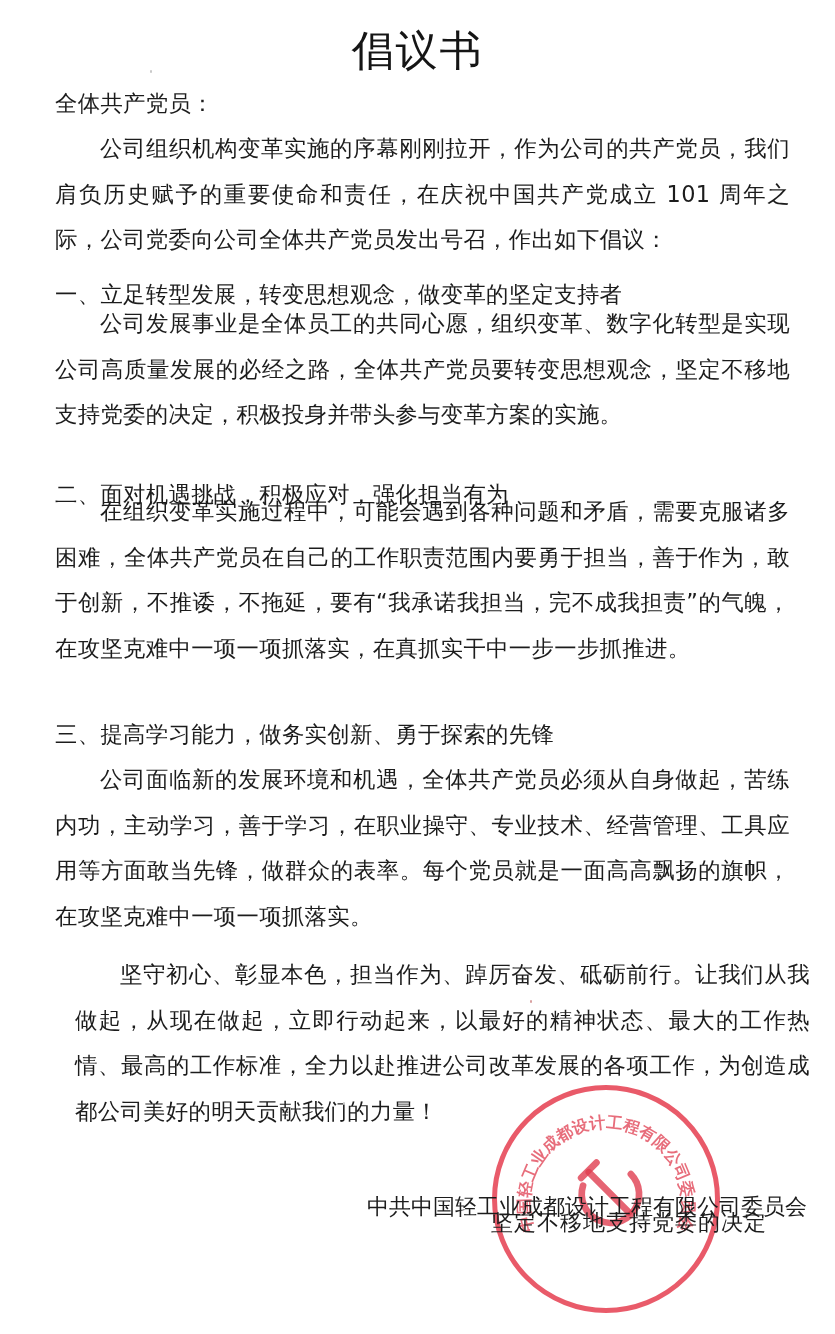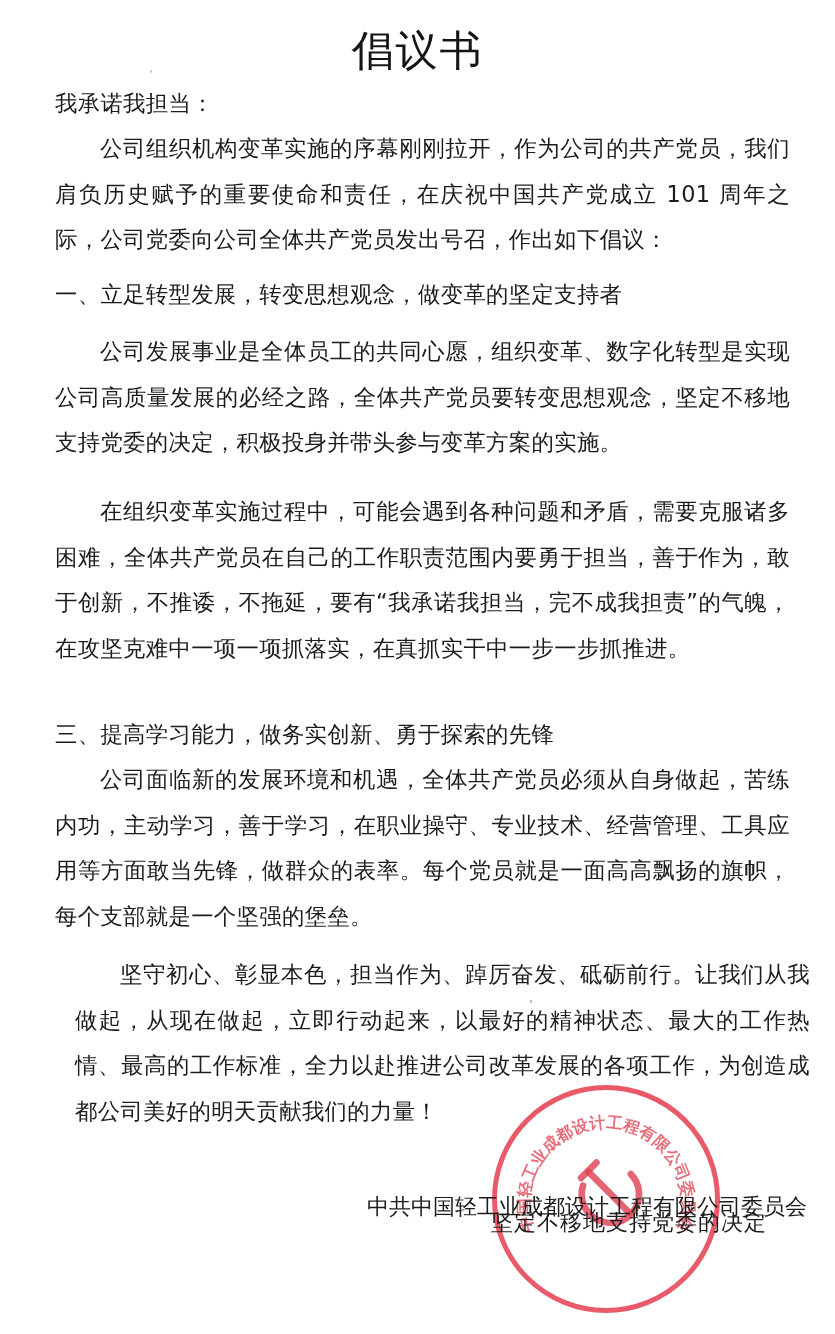--- a/index.html
+++ b/index.html
@@ -40,21 +40,21 @@
       letter-spacing: 0.3px;
       text-align: justify;
       text-align-last: left;
       color: #1c1c1c;
     }
     .salutation { top: 81px; }
     .para { text-indent: 45px; }
     .heading { }
     #p-intro { top: 126px; }
     #h-1 { top: 272px; }
-    #p-1 { top: 329px; }
+    #p-1 { top: 301px; }
     #h-2 { top: 472px; }
     #p-2 { top: 489px; }
     #h-3 { top: 712px; }
     #p-3 { top: 757px; }
     #p-close { top: 952px; margin-left: 20px; }
 
     .signature {
       position: absolute;
       right: 28px;
       font-size: 22px;
@@ -97,31 +97,32 @@
       border-radius: 1px;
     }
   </style>
 </head>
 <body>
 
 <div class="page">
 
   <div class="title">倡议书</div>
 
-  <div class="text-block salutation">我承诺我担当：</div>
+  <div class="text-block salutation">全体共产党员：</div>
 
   <div class="text-block para" id="p-intro">公司组织机构变革实施的序幕刚刚拉开，作为公司的共产党员，我们肩负历史赋予的重要使命和责任，在庆祝中国共产党成立 101 周年之际，公司党委向公司全体共产党员发出号召，作出如下倡议：</div>
 
   <div class="text-block heading" id="h-1">一、立足转型发展，转变思想观念，做变革的坚定支持者</div>
   <div class="text-block para" id="p-1">公司发展事业是全体员工的共同心愿，组织变革、数字化转型是实现公司高质量发展的必经之路，全体共产党员要转变思想观念，坚定不移地支持党委的决定，积极投身并带头参与变革方案的实施。</div>
 
+  <div class="text-block heading" id="h-2">二、面对机遇挑战，积极应对，强化担当有为</div>
   <div class="text-block para" id="p-2">在组织变革实施过程中，可能会遇到各种问题和矛盾，需要克服诸多困难，全体共产党员在自己的工作职责范围内要勇于担当，善于作为，敢于创新，不推诿，不拖延，要有“我承诺我担当，完不成我担责”的气魄，在攻坚克难中一项一项抓落实，在真抓实干中一步一步抓推进。</div>
 
   <div class="text-block heading" id="h-3">三、提高学习能力，做务实创新、勇于探索的先锋</div>
-  <div class="text-block para" id="p-3">公司面临新的发展环境和机遇，全体共产党员必须从自身做起，苦练内功，主动学习，善于学习，在职业操守、专业技术、经营管理、工具应用等方面敢当先锋，做群众的表率。每个党员就是一面高高飘扬的旗帜，每个支部就是一个坚强的堡垒。</div>
+  <div class="text-block para" id="p-3">公司面临新的发展环境和机遇，全体共产党员必须从自身做起，苦练内功，主动学习，善于学习，在职业操守、专业技术、经营管理、工具应用等方面敢当先锋，做群众的表率。每个党员就是一面高高飘扬的旗帜，在攻坚克难中一项一项抓落实。</div>
 
   <div class="text-block para" id="p-close">坚守初心、彰显本色，担当作为、踔厉奋发、砥砺前行。让我们从我做起，从现在做起，立即行动起来，以最好的精神状态、最大的工作热情、最高的工作标准，全力以赴推进公司改革发展的各项工作，为创造成都公司美好的明天贡献我们的力量！</div>
 
   <div class="stamp">
     <svg viewBox="0 0 228 228">
       <defs>
         <path id="stamp-arc" d="M 40 150 A 80 80 0 1 1 188 150"></path>
       </defs>
       <text class="stamp-text">
         <textPath href="#stamp-arc" startOffset="50%" text-anchor="middle">中国轻工业成都设计工程有限公司委员会</textPath>

